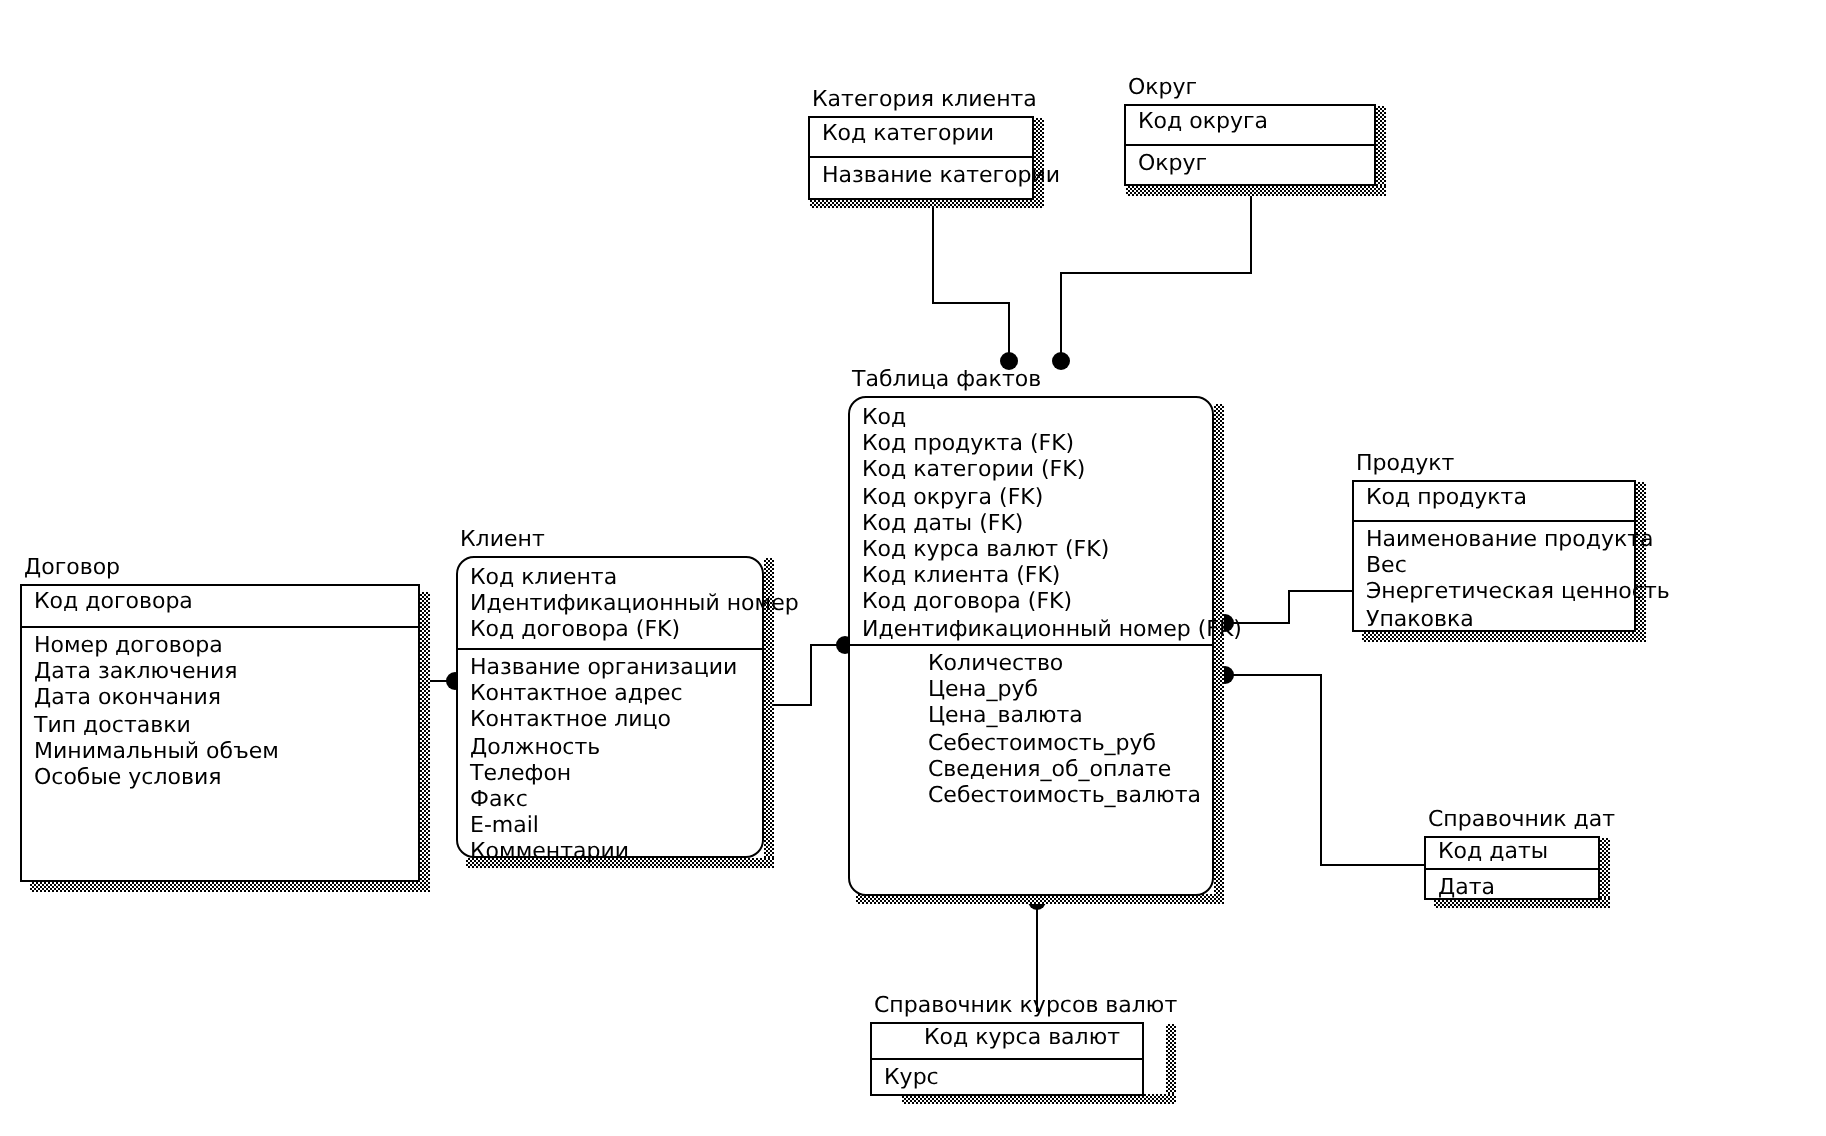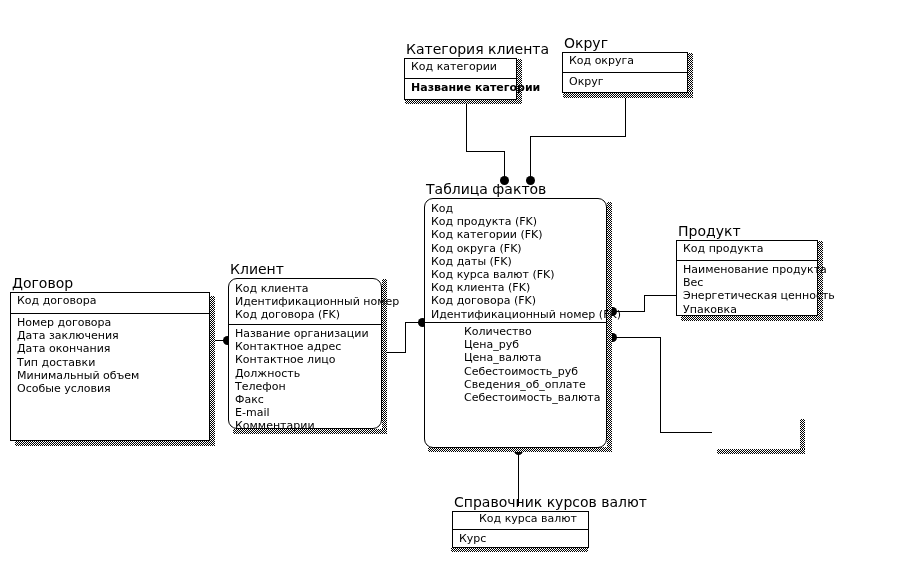--- a/index.html
+++ b/index.html
@@ -20,21 +20,21 @@
   }
   
   .entity {
     position: absolute;
     box-sizing: border-box;
   }
   .entity-title {
     position: absolute;
     left: 2px;
     top: -15px;
-    font-size: 14px;
+    font-size: 11px;
     line-height: 13px;
     white-space: nowrap;
     color: #000;
     text-align: center;
   }
   .entity-box {
     position: absolute;
     left: 0;
     top: 0;
     width: 100%;
@@ -136,21 +136,21 @@
   </div>
 
   <div class="shadow" style="left:517px; top:59px; width:5px; height:45px;"></div>
   <div class="shadow" style="left:405px; top:99px; width:117px; height:5px;"></div>
   <div class="entity" style="left:404px; top:58px; width:113px; height:42px;">
     <div class="entity-title">Категория клиента</div>
     <div class="entity-box"></div>
     <div class="sect" style="top:0px;">
       <div class="field">Код категории</div>
     </div>
-    <div class="sect divider" style="top:20px;font-weight:bold;">
+    <div class="sect divider" style="top:20px;">
       <div class="field">Название категории</div>
     </div>
   </div>
 
   <div class="shadow" style="left:688px; top:53px; width:5px; height:45px;"></div>
   <div class="shadow" style="left:563px; top:93px; width:130px; height:5px;"></div>
   <div class="entity" style="left:562px; top:52px; width:126px; height:41px;">
     <div class="entity-title">Округ</div>
     <div class="entity-box"></div>
     <div class="sect" style="top:0px;">
@@ -238,24 +238,34 @@
       <div class="field">Должность</div>
       <div class="field">Телефон</div>
       <div class="field">Факс</div>
       <div class="field">E-mail</div>
       <div class="field">Комментарии</div>
     </div>
   </div>
 
   <div class="shadow" style="left:800px; top:419px; width:5px; height:35px;"></div>
   <div class="shadow" style="left:717px; top:449px; width:88px; height:5px;"></div>
+  <div class="entity" style="left:712px; top:418px; width:88px; height:32px;">
+    <div class="entity-title">Справочник дат</div>
+    <div class="entity-box"></div>
+    <div class="sect" style="top:-1px;">
+      <div class="field">Код даты</div>
+    </div>
+    <div class="sect divider" style="top:16px;">
+      <div class="field">Дата</div>
+    </div>
+  </div>
 
   <div class="shadow" style="left:583px; top:512px; width:5px; height:40px;"></div>
   <div class="shadow" style="left:451px; top:547px; width:137px; height:5px;"></div>
-  <div class="entity" style="left:452px; top:511px; width:137px; height:37px;padding-left:17px;">
+  <div class="entity" style="left:435px; top:511px; width:137px; height:37px;padding-left:17px;">
     <div class="entity-title">Справочник курсов валют</div>
     <div class="entity-box"></div>
     <div class="sect" style="top:-1px;margin-left:20px;">
       <div class="field">Код курса валют</div>
     </div>
     <div class="sect divider" style="top:18px;">
       <div class="field">Курс</div>
     </div>
   </div>
 

